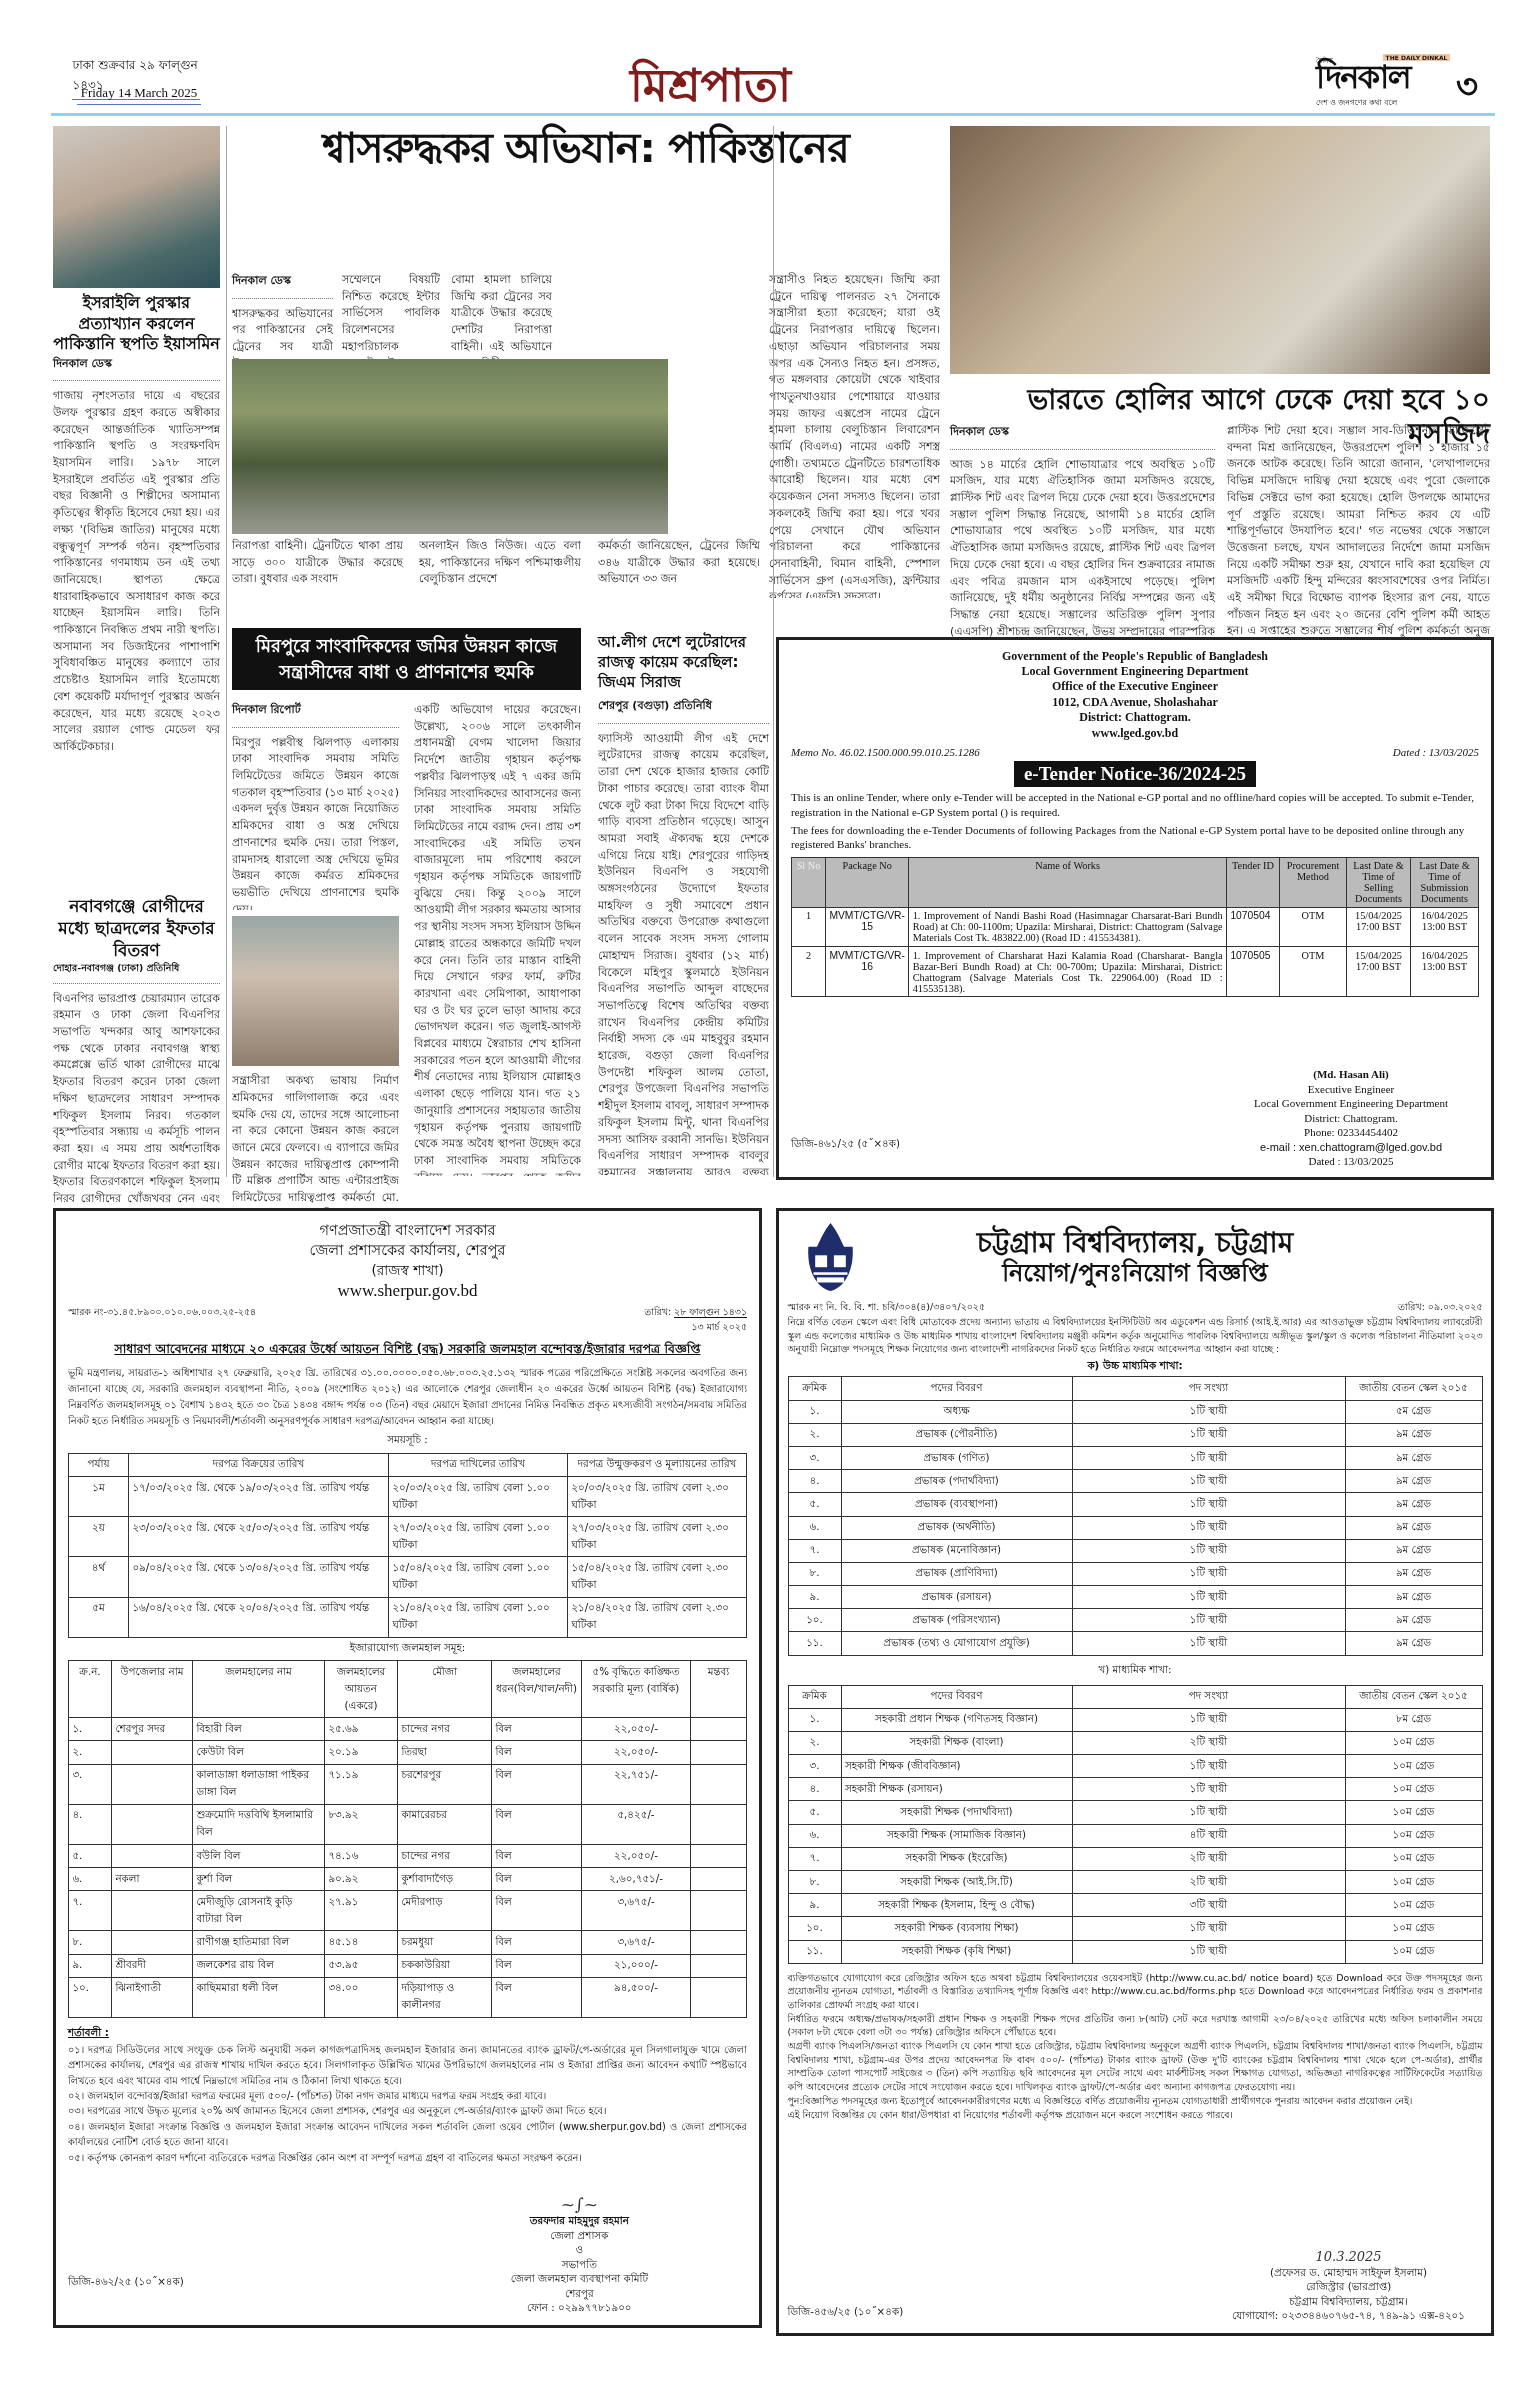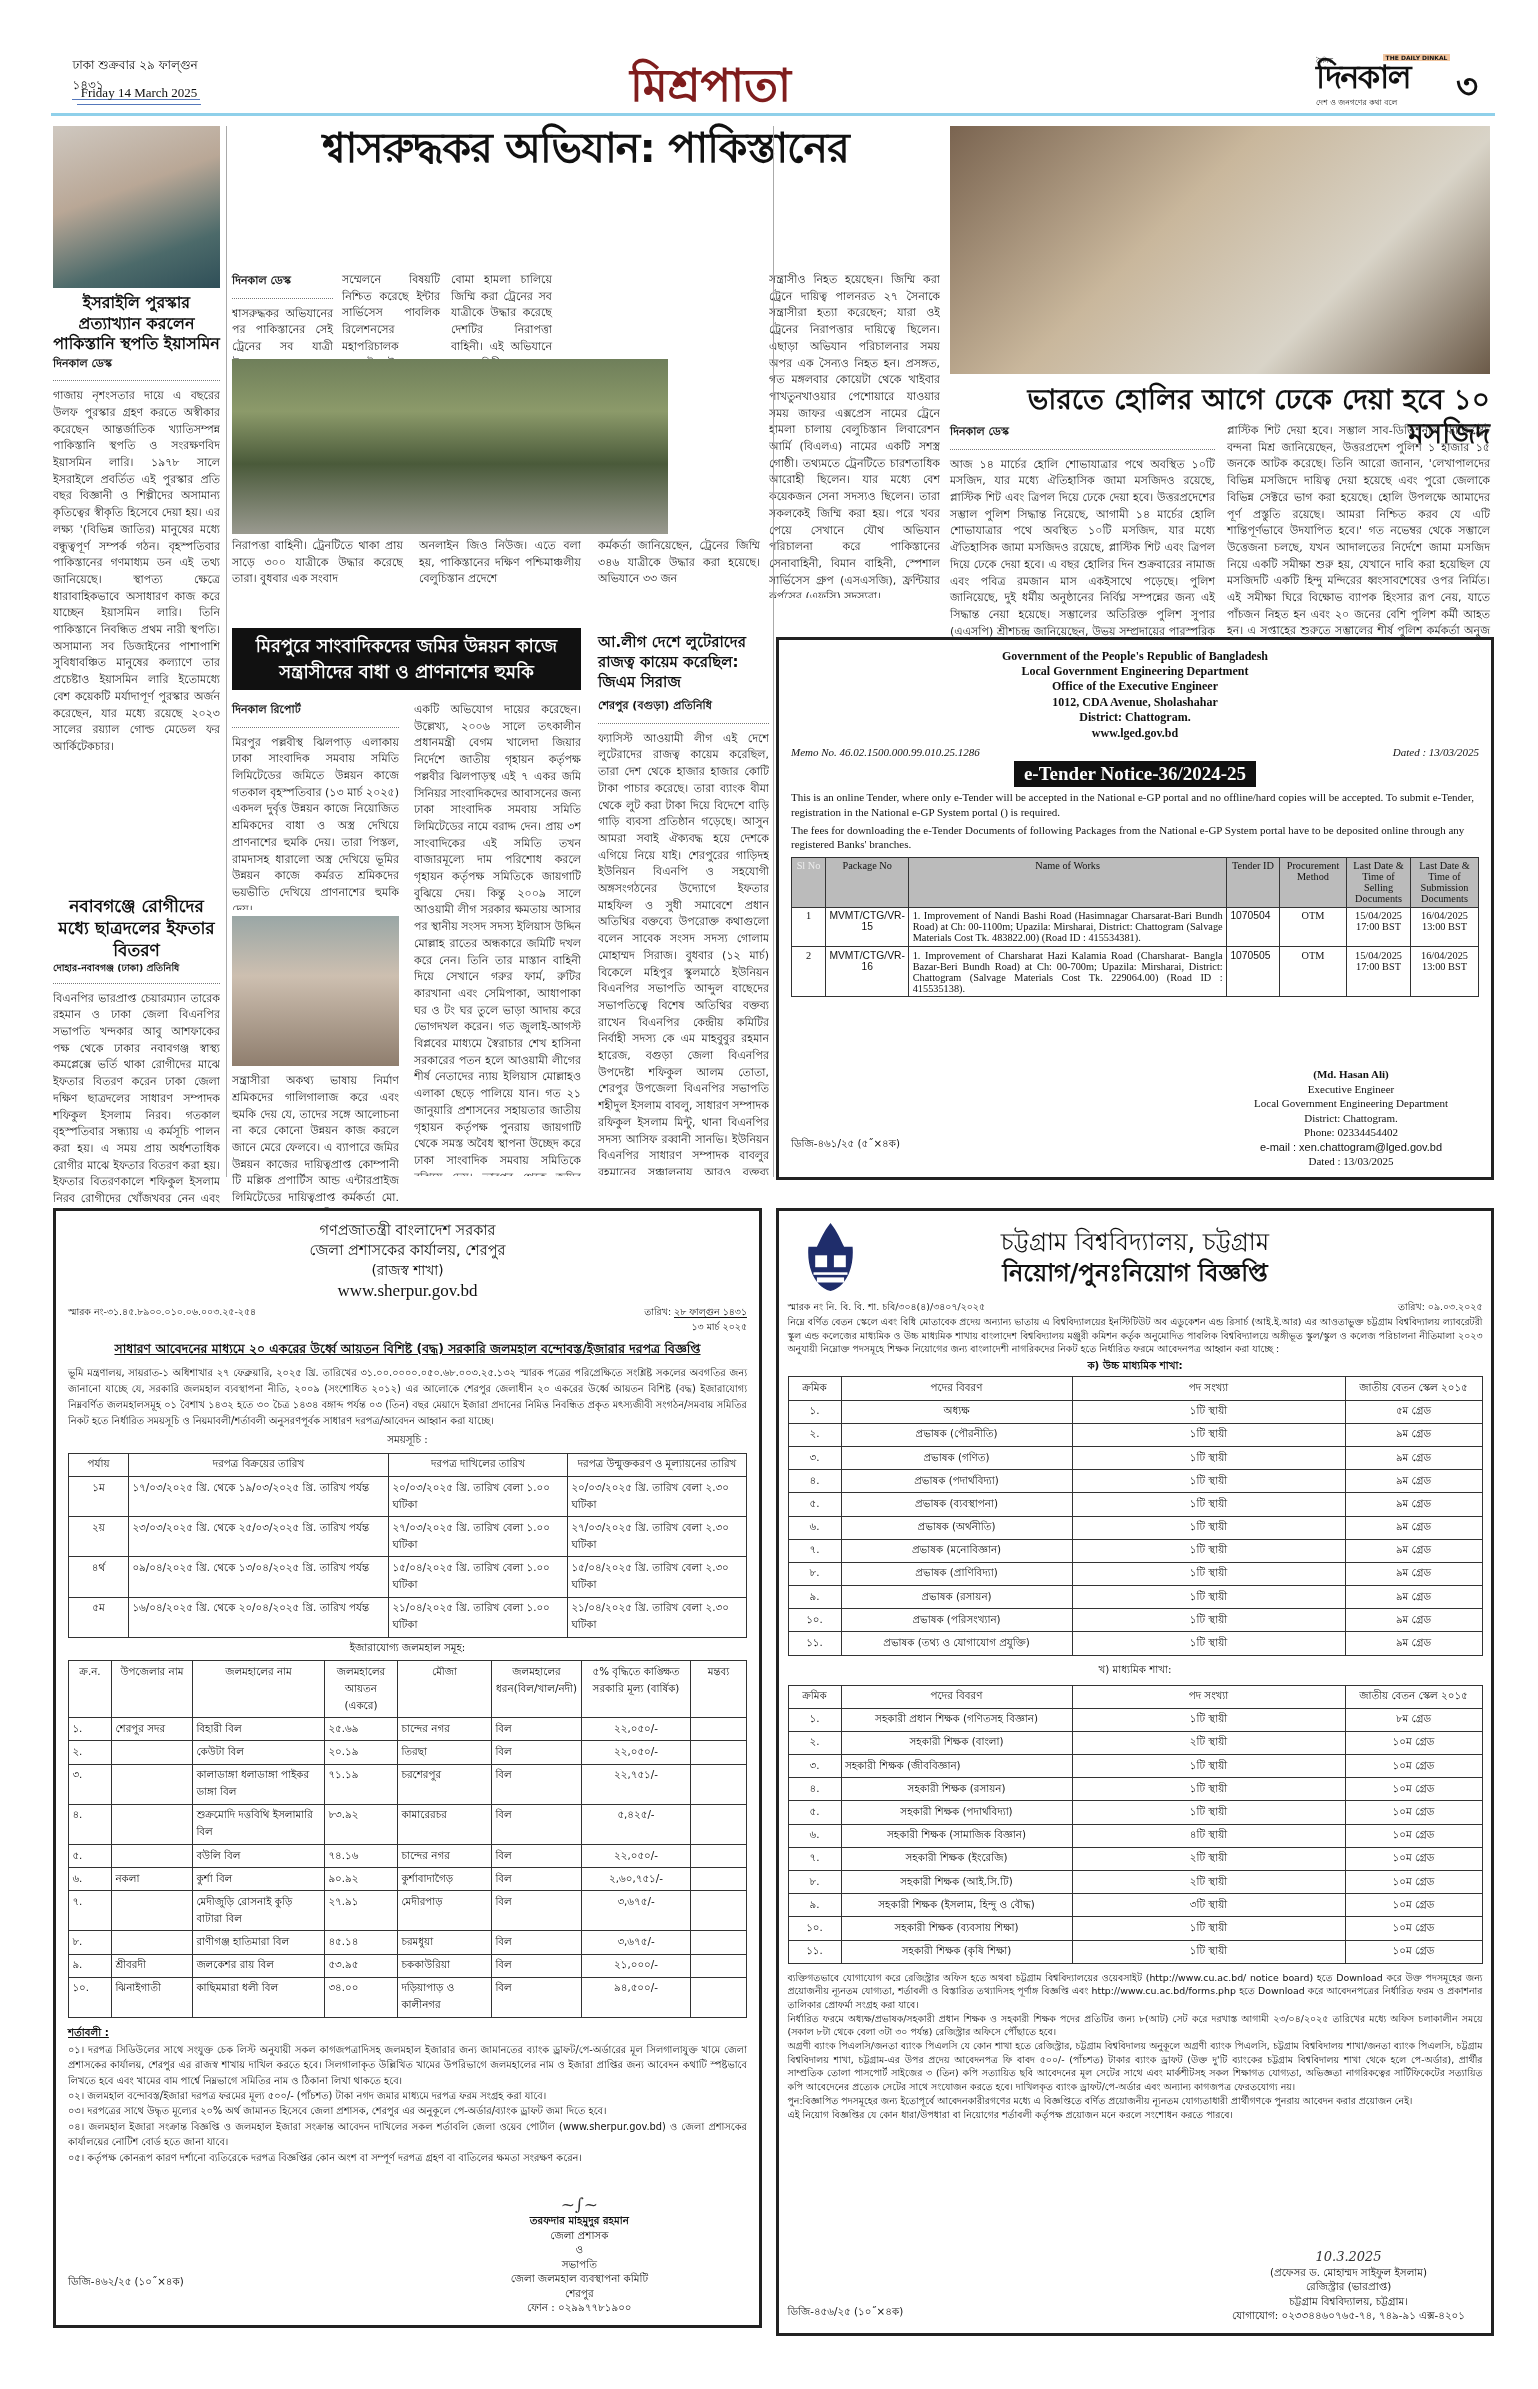--- a/index.html
+++ b/index.html
@@ -374,21 +374,21 @@
 <div class="abs adbox" style="left:776px;top:1208px;width:718px;height:1128px;padding:8.5px 8.5px">
   <div style="display:flex;align-items:center;justify-content:center;position:relative;height:77px">
     <svg style="position:absolute;left:17px;top:1.7px" width="51" height="72" viewBox="0 0 60 84">
       <path d="M30 2 C22 12,18 22,14 30 L4 30 C2 55,12 78,30 82 C48 78,58 55,56 30 L46 30 C42 22,38 12,30 2Z" fill="#1f2d6b"></path>
       <rect x="12" y="40" width="14" height="14" fill="#fff"></rect>
         <rect x="34" y="40" width="14" height="14" fill="#fff"></rect>
       <rect x="10" y="60" width="40" height="3" fill="#fff"></rect>
         <rect x="14" y="66" width="32" height="6" fill="#fff"></rect>
     </svg>
     <div style="text-align:center">
-      <div style="font-size:24px;line-height:31px;font-weight:normal">চট্টগ্রাম বিশ্ববিদ্যালয়, চট্টগ্রাম</div>
+      <div style="font-size:28px;line-height:31px;font-weight:bold">চট্টগ্রাম বিশ্ববিদ্যালয়, চট্টগ্রাম</div>
       <div style="font-size:24px;line-height:31px;font-weight:bold">নিয়োগ/পুনঃনিয়োগ বিজ্ঞপ্তি</div>
     </div>
   </div>
   <div style="display:flex;justify-content:space-between;font-size:9.4px;margin-top:3.4px">
     <span>স্মারক নং নি. বি. বি. শা. চবি/৩০৪(৪)/৩৪০৭/২০২৫</span>
     <span>তারিখ: ০৯.০৩.২০২৫</span>
   </div>
   <p style="font-size:9.4px;line-height:13.7px;text-align:justify">নিম্নে বর্ণিত বেতন স্কেলে এবং বিধি মোতাবেক প্রদেয় অন্যান্য ভাতায় এ বিশ্ববিদ্যালয়ের ইনস্টিটিউট অব এডুকেশন এন্ড রিসার্চ (আই.ই.আর) এর আওতাভুক্ত চট্টগ্রাম বিশ্ববিদ্যালয় ল্যাবরেটরী স্কুল এন্ড কলেজের মাধ্যমিক ও উচ্চ মাধ্যমিক শাখায় বাংলাদেশ বিশ্ববিদ্যালয় মঞ্জুরী কমিশন কর্তৃক অনুমোদিত পাবলিক বিশ্ববিদ্যালয়ে অঙ্গীভূত স্কুল/স্কুল ও কলেজ পরিচালনা নীতিমালা ২০২৩ অনুযায়ী নিম্নোক্ত পদসমূহে শিক্ষক নিয়োগের জন্য বাংলাদেশী নাগরিকদের নিকট হতে নির্ধারিত ফরমে আবেদনপত্র আহ্বান করা যাচ্ছে :</p>
   <div style="text-align:center;font-weight:bold;font-size:10.3px;margin:1.7px 0">ক) উচ্চ মাধ্যমিক শাখা:</div>
   <table class="grid">
@@ -493,21 +493,21 @@
           <td style="text-align: center;">১০ম গ্রেড</td>
         </tr>
         <tr>
           <td style="text-align: center;">৩.</td>
           <td style="text-align: left;">সহকারী শিক্ষক (জীববিজ্ঞান)</td>
           <td style="text-align: center;">১টি স্থায়ী</td>
           <td style="text-align: center;">১০ম গ্রেড</td>
         </tr>
         <tr>
           <td style="text-align: center;">৪.</td>
-          <td style="text-align: center;">সহকারী শিক্ষক (রসায়ন)</td>
+          <td style="">সহকারী শিক্ষক (রসায়ন)</td>
           <td style="text-align: center;">১টি স্থায়ী</td>
           <td style="text-align: center;">১০ম গ্রেড</td>
         </tr>
         <tr>
           <td style="text-align: center;">৫.</td>
           <td style="text-align: center;">সহকারী শিক্ষক (পদার্থবিদ্যা)</td>
           <td style="text-align: center;">১টি স্থায়ী</td>
           <td style="text-align: center;">১০ম গ্রেড</td>
         </tr>
         <tr>

